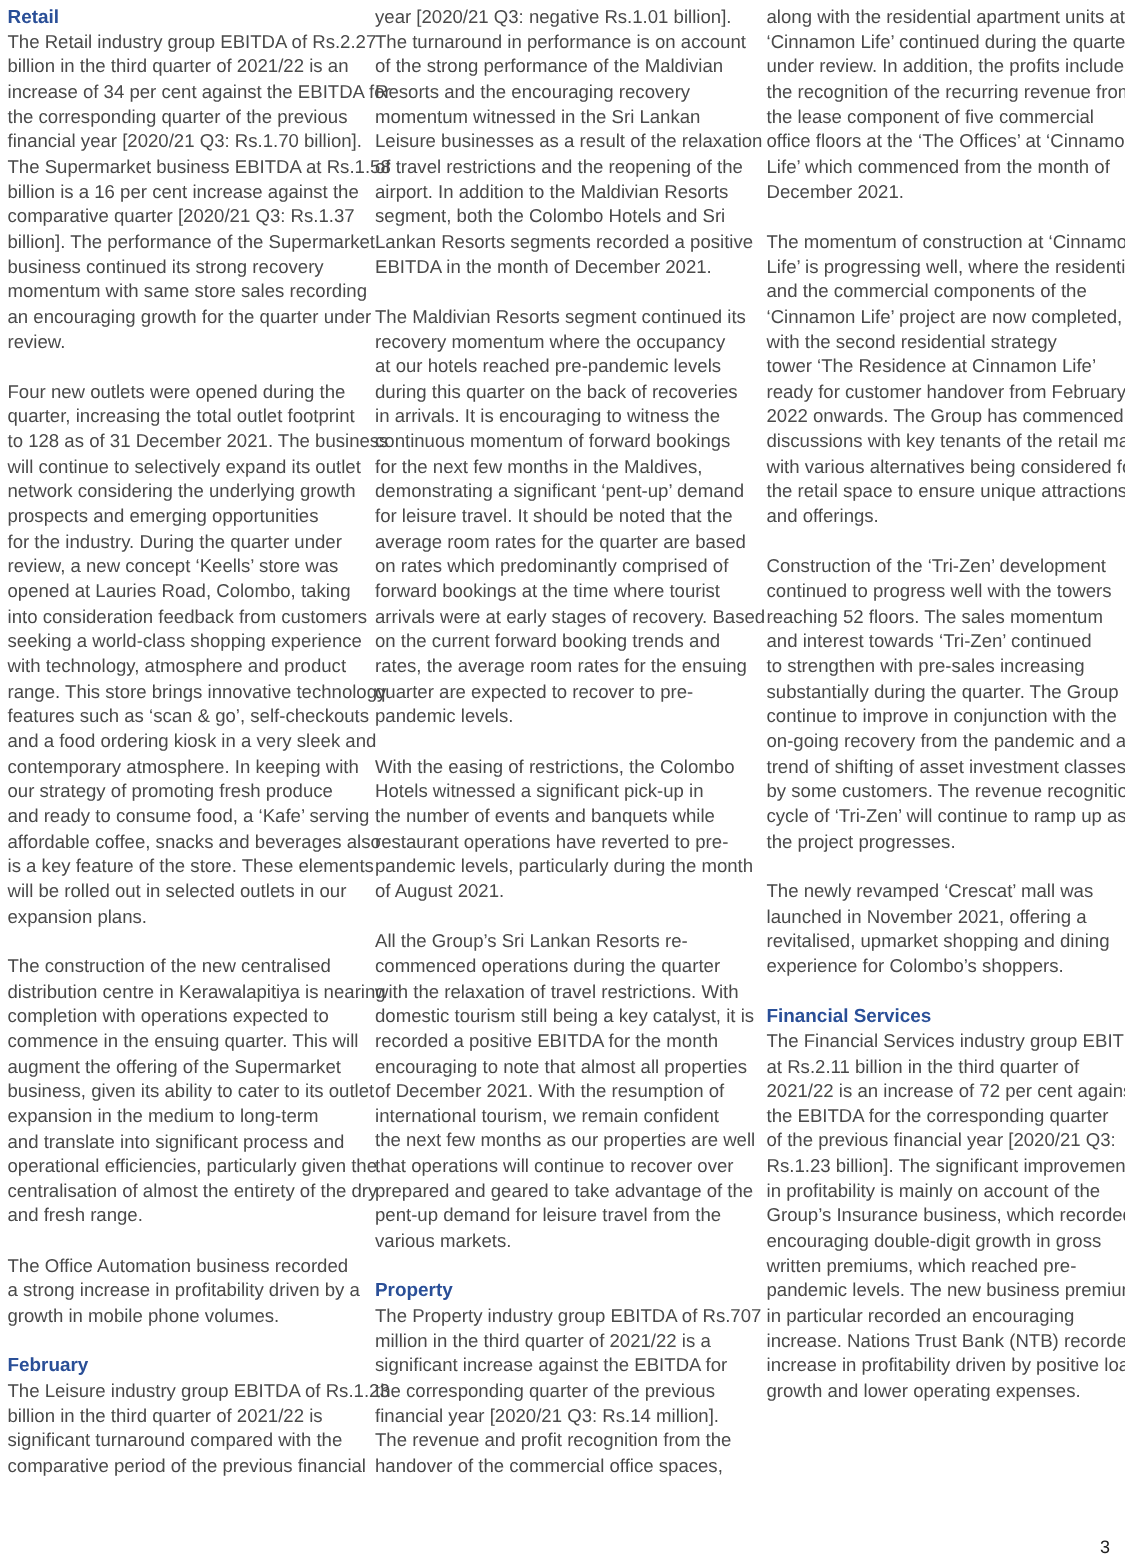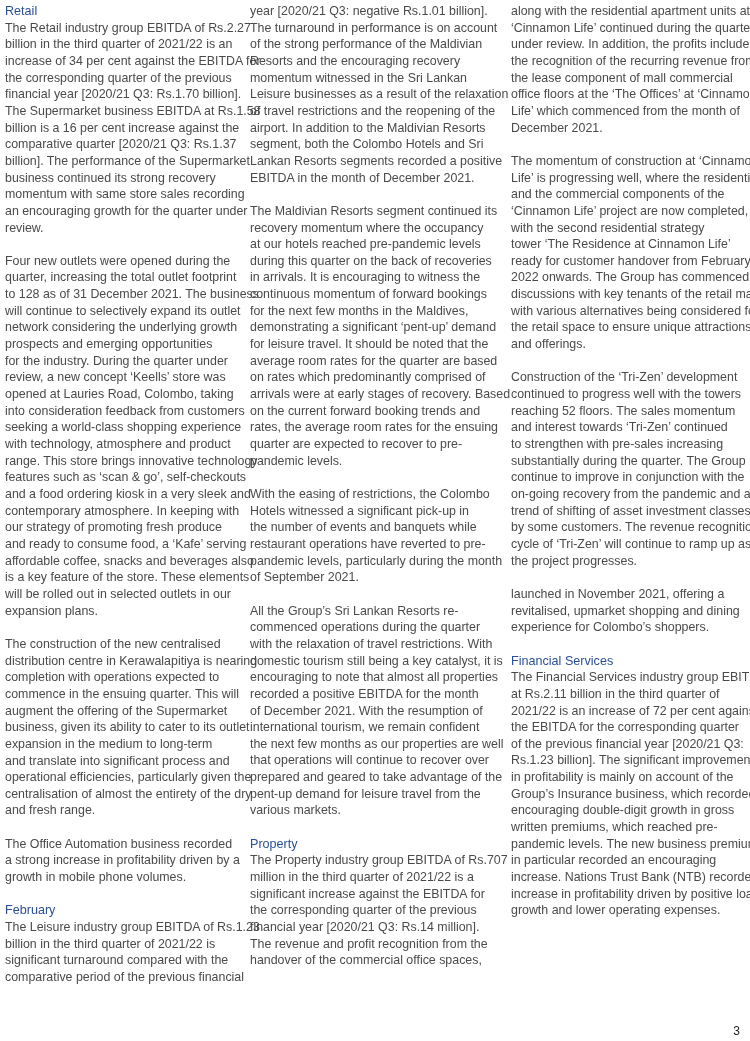--- a/index.html
+++ b/index.html
@@ -4,21 +4,21 @@
 <style>
   html, body { margin: 0; padding: 0; background: #ffffff; }
   body { width: 750px; height: 1041px; position: relative; overflow: hidden;
          font-family: "Liberation Sans", "DejaVu Sans", sans-serif; color: #4a4a4a; }
   .col { position: absolute; top: 3px; font-size: 12.4px; line-height: 16.65px; }
   .col.c1 { left: 5px; width: 242px; }
   .col.c2 { left: 250px; width: 242px; }
   .col.c3 { left: 511px; width: 236px; }
   .line { display: block; white-space: nowrap; }
   .gap { display: block; height: 16.65px; }
-  .heading { display: block; color: #2a4f97; font-weight: normal; font-size: 12.6px; }
+  .heading { display: block; color: #2a4f97; font-weight: bold; font-size: 12.6px; }
   .page-number { position: absolute; right: 10px; top: 1024px; font-size: 12px; color: #222;
                  font-family: "Liberation Sans", sans-serif; }
 </style>
 </head>
 <body>
 
 <div class="col c1">
     <span class="heading">Retail</span>
     <div class="para">
       <span class="line">The Retail industry group EBITDA of Rs.2.27</span>
@@ -109,43 +109,44 @@
       <span class="line">recovery momentum where the occupancy</span>
       <span class="line">at our hotels reached pre-pandemic levels</span>
       <span class="line">during this quarter on the back of recoveries</span>
       <span class="line">in arrivals. It is encouraging to witness the</span>
       <span class="line">continuous momentum of forward bookings</span>
       <span class="line">for the next few months in the Maldives,</span>
       <span class="line">demonstrating a significant ‘pent-up’ demand</span>
       <span class="line">for leisure travel. It should be noted that the</span>
       <span class="line">average room rates for the quarter are based</span>
       <span class="line">on rates which predominantly comprised of</span>
+      <span class="line">forward bookings at the time where tourist</span>
       <span class="line">arrivals were at early stages of recovery. Based</span>
       <span class="line">on the current forward booking trends and</span>
       <span class="line">rates, the average room rates for the ensuing</span>
       <span class="line">quarter are expected to recover to pre-</span>
       <span class="line">pandemic levels.</span>
     </div>
     <span class="gap"></span>
     <div class="para">
       <span class="line">With the easing of restrictions, the Colombo</span>
       <span class="line">Hotels witnessed a significant pick-up in</span>
       <span class="line">the number of events and banquets while</span>
       <span class="line">restaurant operations have reverted to pre-</span>
       <span class="line">pandemic levels, particularly during the month</span>
-      <span class="line">of September 2021.</span>
+      <span class="line">of August 2021.</span>
     </div>
     <span class="gap"></span>
     <div class="para">
       <span class="line">All the Group’s Sri Lankan Resorts re-</span>
       <span class="line">commenced operations during the quarter</span>
       <span class="line">with the relaxation of travel restrictions. With</span>
       <span class="line">domestic tourism still being a key catalyst, it is</span>
+      <span class="line">recorded a positive EBITDA for the month</span>
       <span class="line">encouraging to note that almost all properties</span>
-      <span class="line">recorded a positive EBITDA for the month</span>
       <span class="line">of December 2021. With the resumption of</span>
       <span class="line">international tourism, we remain confident</span>
       <span class="line">the next few months as our properties are well</span>
       <span class="line">that operations will continue to recover over</span>
       <span class="line">prepared and geared to take advantage of the</span>
       <span class="line">pent-up demand for leisure travel from the</span>
       <span class="line">various markets.</span>
     </div>
     <span class="gap"></span>
     <span class="heading">Property</span>
@@ -158,21 +159,21 @@
       <span class="line">The revenue and profit recognition from the</span>
       <span class="line">handover of the commercial office spaces,</span>
     </div>
   </div>
 <div class="col c3">
     <div class="para">
       <span class="line">along with the residential apartment units at</span>
       <span class="line">‘Cinnamon Life’ continued during the quarter</span>
       <span class="line">under review. In addition, the profits include</span>
       <span class="line">the recognition of the recurring revenue from</span>
-      <span class="line">the lease component of mall commercial</span>
+      <span class="line">the lease component of five commercial</span>
       <span class="line">office floors at the ‘The Offices’ at ‘Cinnamon</span>
       <span class="line">Life’ which commenced from the month of</span>
       <span class="line">December 2021.</span>
     </div>
     <span class="gap"></span>
     <div class="para">
       <span class="line">The momentum of construction at ‘Cinnamon</span>
       <span class="line">Life’ is progressing well, where the residential</span>
       <span class="line">and the commercial components of the</span>
       <span class="line">‘Cinnamon Life’ project are now completed,</span>
@@ -195,20 +196,21 @@
       <span class="line">substantially during the quarter. The Group</span>
       <span class="line">continue to improve in conjunction with the</span>
       <span class="line">on-going recovery from the pandemic and a</span>
       <span class="line">trend of shifting of asset investment classes</span>
       <span class="line">by some customers. The revenue recognition</span>
       <span class="line">cycle of ‘Tri-Zen’ will continue to ramp up as</span>
       <span class="line">the project progresses.</span>
     </div>
     <span class="gap"></span>
     <div class="para">
+      <span class="line">The newly revamped ‘Crescat’ mall was</span>
       <span class="line">launched in November 2021, offering a</span>
       <span class="line">revitalised, upmarket shopping and dining</span>
       <span class="line">experience for Colombo’s shoppers.</span>
     </div>
     <span class="gap"></span>
     <span class="heading">Financial Services</span>
     <div class="para">
       <span class="line">The Financial Services industry group EBITDA</span>
       <span class="line">at Rs.2.11 billion in the third quarter of</span>
       <span class="line">2021/22 is an increase of 72 per cent against</span>

